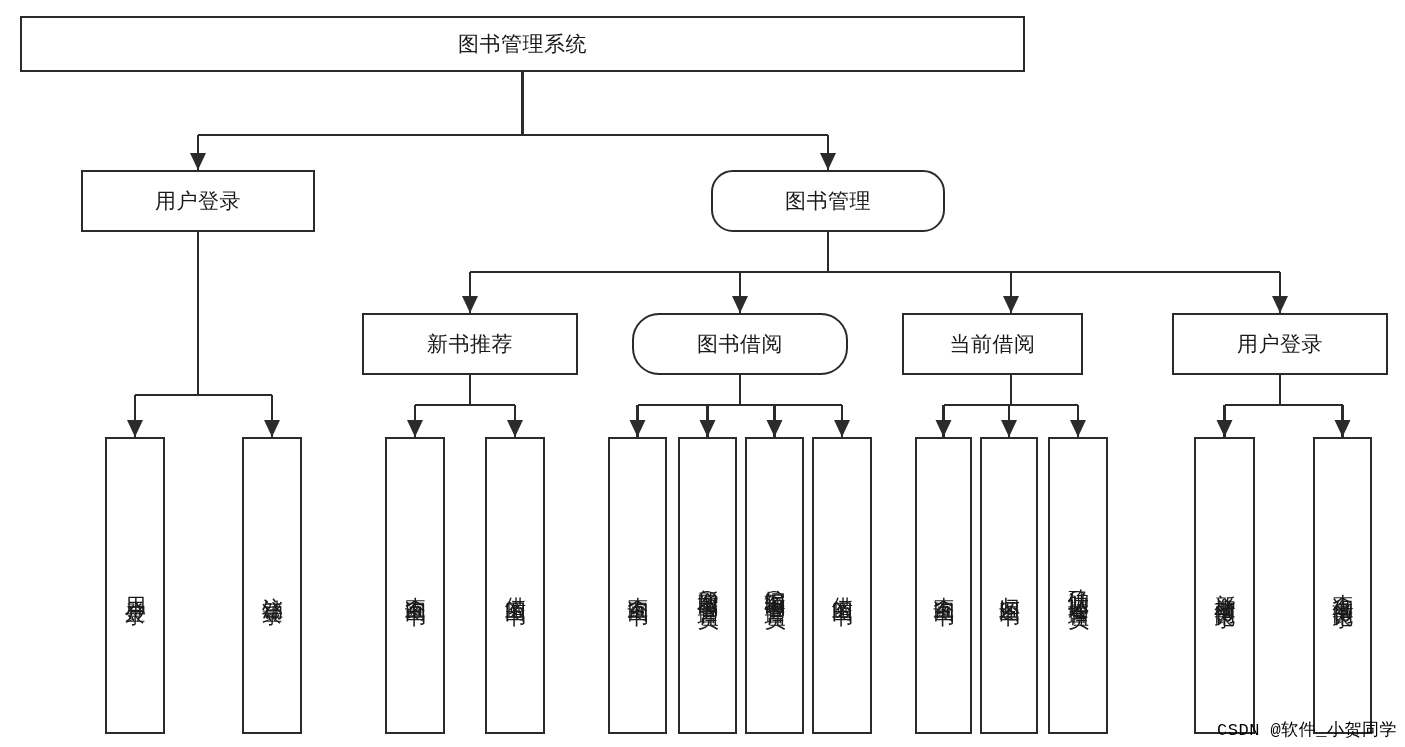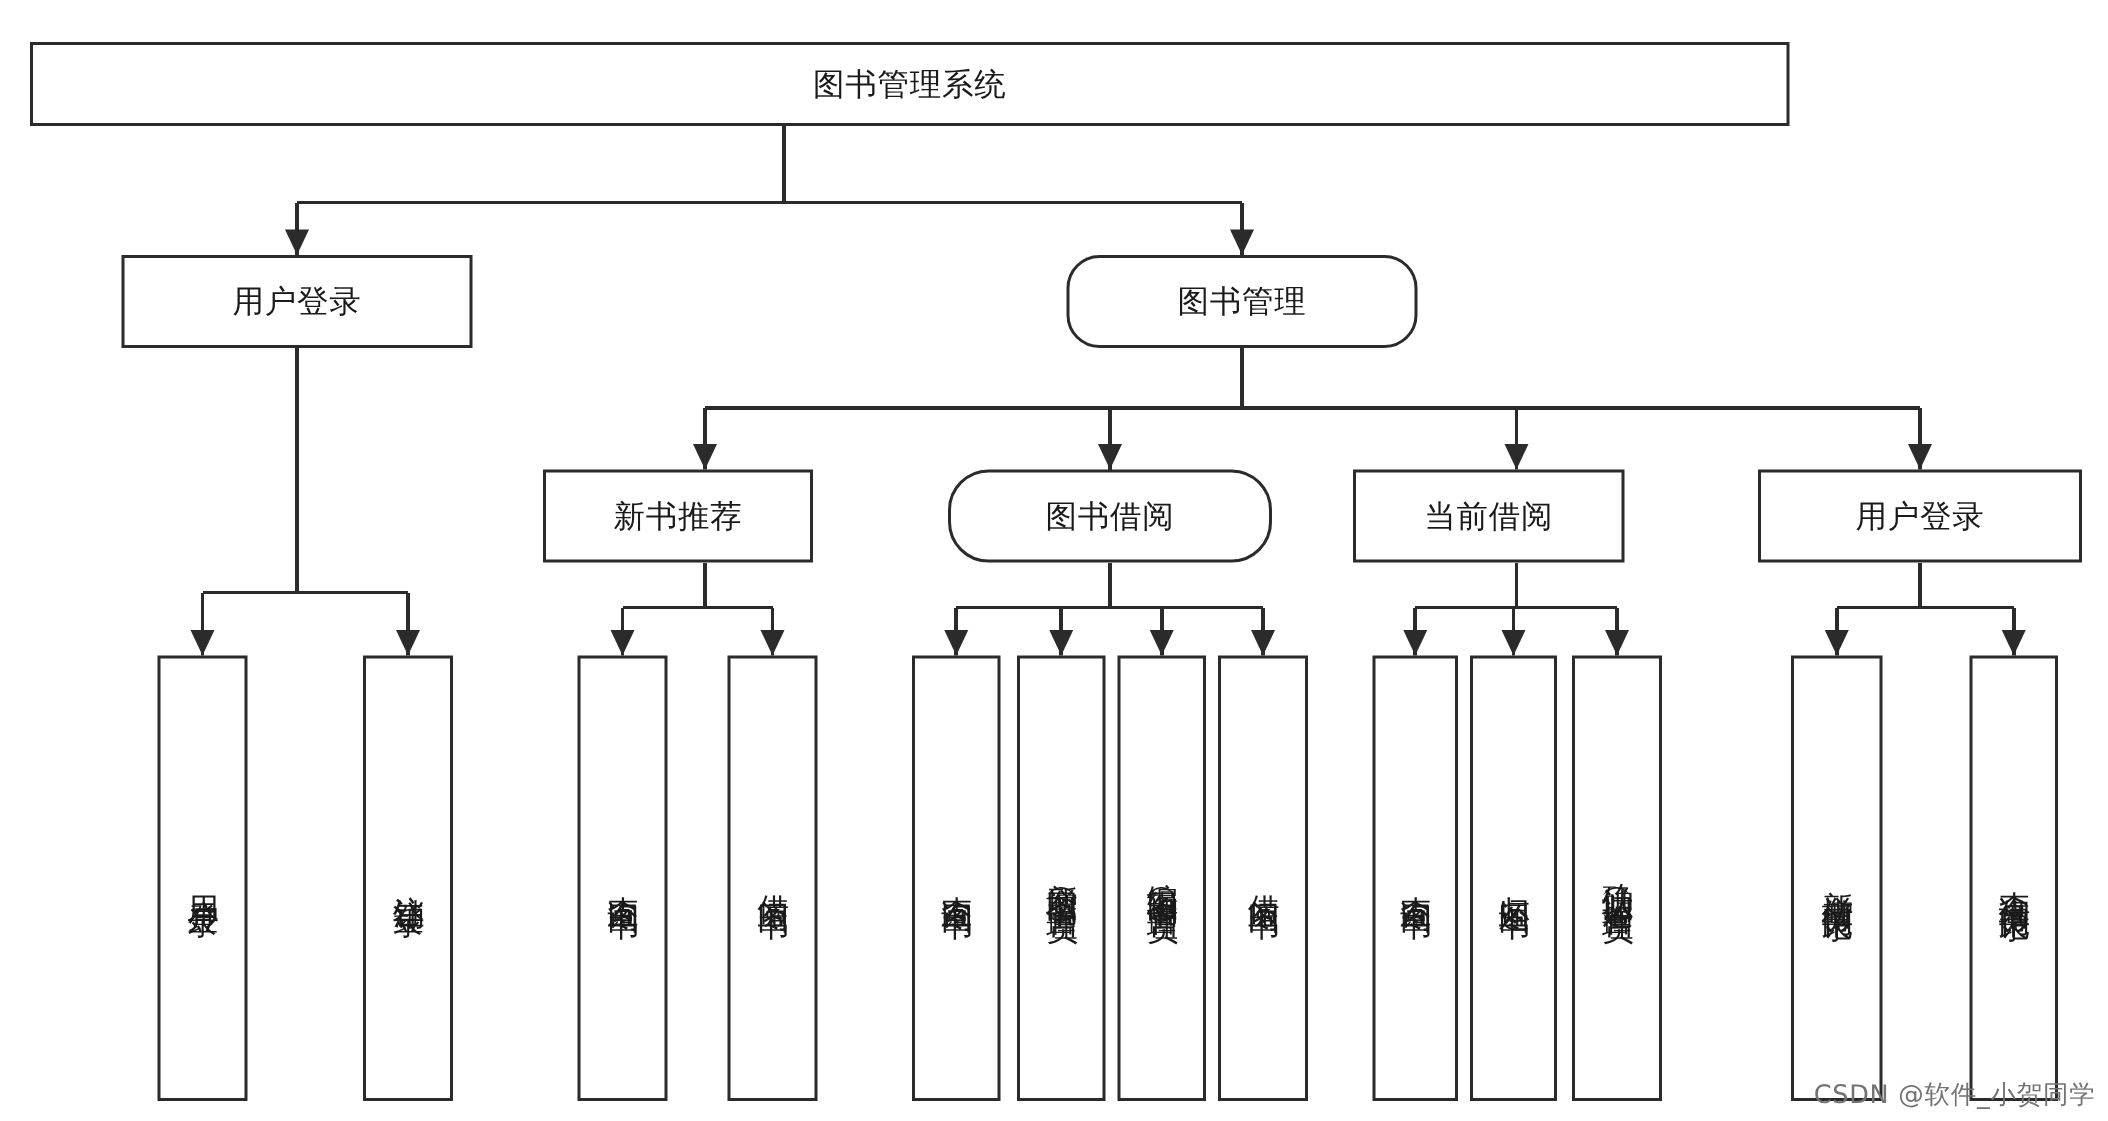--- a/index.html
+++ b/index.html
@@ -49,24 +49,25 @@
     text-orientation: upright;
     letter-spacing: 3px;
     line-height: 1;
     white-space: nowrap;
   }
   .watermark {
     position: absolute;
     right: 8px;
     bottom: 6px;
     font-size: 17px;
-    color: #737373;
+    color: #000000;
     z-index: 6;
     white-space: nowrap;
     letter-spacing: 0.5px;
+    font-family: Liberation Mono, monospace;
   }
 </style>
 </head>
 <body>
 
 <div id="diagram-root">
 
   <svg id="edge-layer" viewBox="0 0 1405 747" xmlns="http://www.w3.org/2000/svg">
       <line x1="522.5" y1="68" x2="522.5" y2="135" stroke="#2b2b2b" stroke-width="2.6" shape-rendering="crispEdges"></line>
       <line x1="198" y1="135" x2="828" y2="135" stroke="#2b2b2b" stroke-width="2.6" shape-rendering="crispEdges"></line>
@@ -115,30 +116,30 @@
       <line x1="1078" y1="405" x2="1078" y2="437" stroke="#2b2b2b" stroke-width="2.6" shape-rendering="crispEdges"></line>
       <polygon points="1070,420 1086,420 1078,437" fill="#2b2b2b"></polygon>
       <line x1="1280" y1="375" x2="1280" y2="405" stroke="#2b2b2b" stroke-width="2.6" shape-rendering="crispEdges"></line>
       <line x1="1224.5" y1="405" x2="1342.5" y2="405" stroke="#2b2b2b" stroke-width="2.6" shape-rendering="crispEdges"></line>
       <line x1="1224.5" y1="405" x2="1224.5" y2="437" stroke="#2b2b2b" stroke-width="2.6" shape-rendering="crispEdges"></line>
       <polygon points="1216.5,420 1232.5,420 1224.5,437" fill="#2b2b2b"></polygon>
       <line x1="1342.5" y1="405" x2="1342.5" y2="437" stroke="#2b2b2b" stroke-width="2.6" shape-rendering="crispEdges"></line>
       <polygon points="1334.5,420 1350.5,420 1342.5,437" fill="#2b2b2b"></polygon>
     </svg>
 
-  <div class="node" style="left: 20px; top: 28px; width: 1173px; height: 56px;">
+  <div class="node" style="left: 20px; top: 16px; width: 1005px; height: 56px;">
       <span class="node-label">图书管理系统</span>
     </div>
     <div class="node" style="left: 81px; top: 170px; width: 234px; height: 62px;">
       <span class="node-label">用户登录</span>
     </div>
     <div class="node" style="left: 711px; top: 170px; width: 234px; height: 62px; border-radius: 22px;">
       <span class="node-label">图书管理</span>
     </div>
-    <div class="node" style="left: 362px; top: 313px; width: 180px; height: 62px;">
+    <div class="node" style="left: 362px; top: 313px; width: 216px; height: 62px;">
       <span class="node-label">新书推荐</span>
     </div>
     <div class="node" style="left: 632px; top: 313px; width: 216px; height: 62px; border-radius: 27px;">
       <span class="node-label">图书借阅</span>
     </div>
     <div class="node" style="left: 902px; top: 313px; width: 181px; height: 62px;">
       <span class="node-label">当前借阅</span>
     </div>
     <div class="node" style="left: 1172px; top: 313px; width: 216px; height: 62px;">
       <span class="node-label">用户登录</span>

